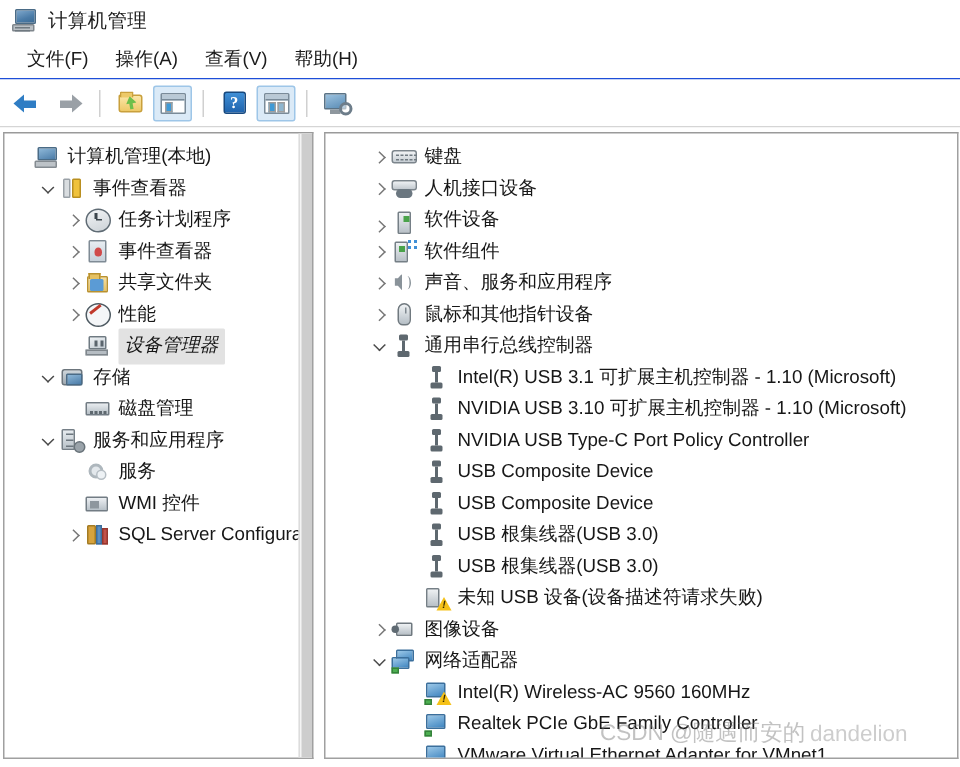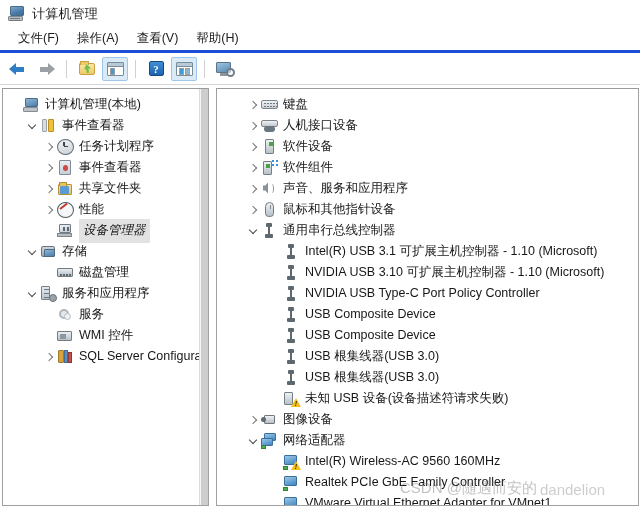--- a/index.html
+++ b/index.html
@@ -54,21 +54,21 @@
     box-shadow: 0 2px 0 #6f7980;
   }
 
   
   .menubar {
     height: 25px;
     display: flex;
     align-items: center;
     padding-left: 9px;
     background: #ffffff;
-    border-bottom: 3px solid #1d4ed8;
+    border-bottom: 1px solid #1d4ed8;
   }
   .menu-item {
     font-size: 12.5px;
     color: #1b1b1b;
     padding: 2px 9px 3px 9px;
     white-space: nowrap;
     cursor: default;
   }
 
   
@@ -560,21 +560,21 @@
           <div class="row" style="padding-left: 30px;">
             <span class="chev closed"></span>
             <span class="ic">
               <span class="g-hid" style="position: absolute; left: 0px; top: 0px; width: 17px; height: 16px;">
                 <i class="k"></i>
                 <i class="j"></i>
               </span>
             </span>
             <span class="lbl">人机接口设备</span>
           </div>
-          <div class="row" style="padding-left: 30px;">
+          <div class="row" style="padding-left: 30px; align-items: flex-end;">
             <span class="chev closed"></span>
             <span class="ic">
               <span class="g-swdev" style="position: absolute; left: 0px; top: 0px; width: 17px; height: 16px;">
                 <i class="t"></i>
               </span>
             </span>
             <span class="lbl">软件设备</span>
           </div>
           <div class="row" style="padding-left: 30px;">
             <span class="chev closed"></span>

